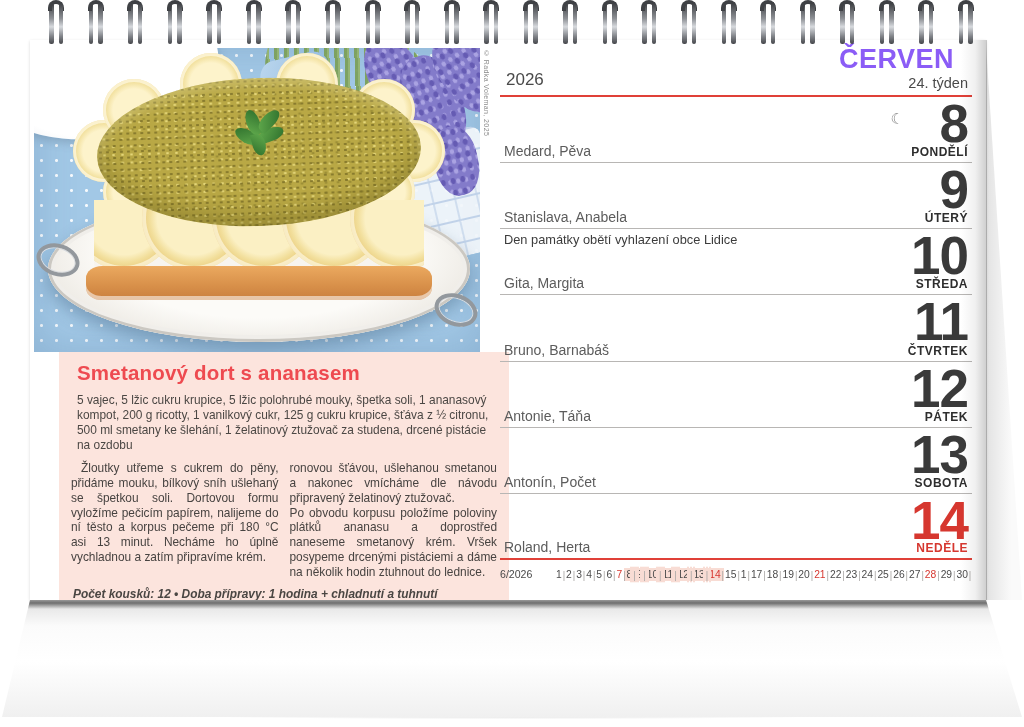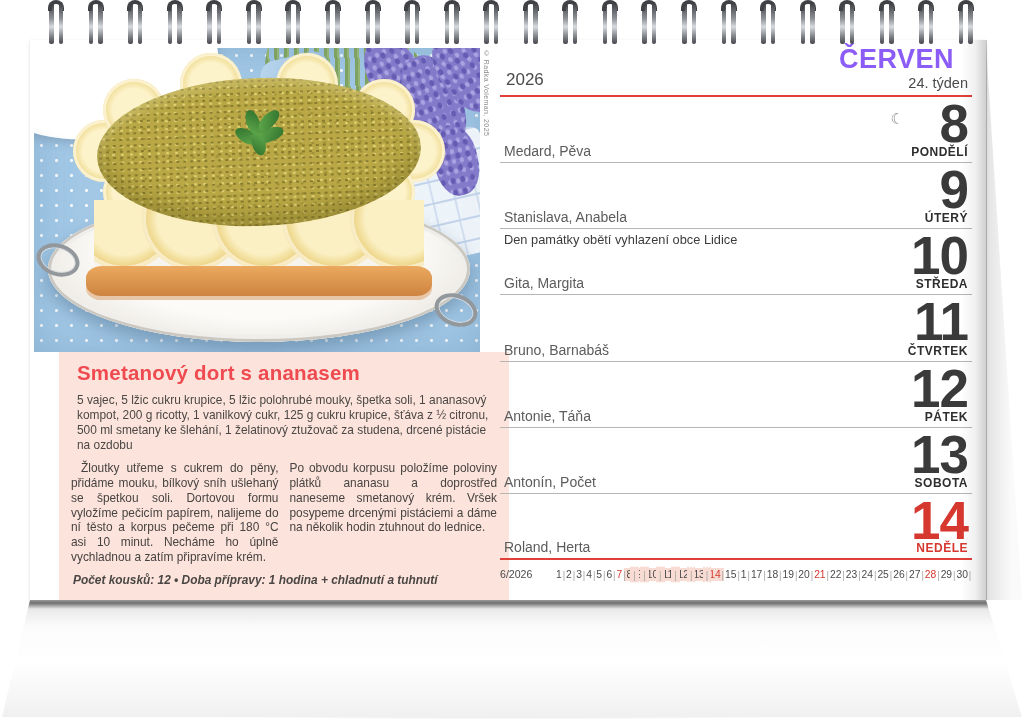--- a/index.html
+++ b/index.html
@@ -271,23 +271,24 @@
             <i class="leaf l4"></i>
             <i class="leaf l5"></i>
         </div>
       </div>
 
       <div class="recipe">
         <h1>Smetanový dort s ananasem</h1>
         <div class="ingredients">5 vajec, 5 lžic cukru krupice, 5 lžic polohrubé mouky, špetka soli, 1 ananasový kompot, 200 g ricotty, 1 vanilkový cukr, 125 g cukru krupice, šťáva z ½ citronu, 500 ml smetany ke šlehání, 1 želatinový ztužovač za studena, drcené pistácie na ozdobu</div>
         <div class="cols">
           <div class="col">
-            <p class="indent">Žloutky utřeme s cukrem do pěny, přidáme mouku, bílkový sníh ušlehaný se špetkou soli. Dortovou formu vyložíme pečicím papírem, nalijeme do ní těsto a korpus pečeme při 180 °C asi 10 minut. Necháme ho úplně vychladnou a zatím připravíme krém.</p>
+            <p class="indent">Žloutky utřeme s cukrem do pěny, přidáme mouku, bílkový sníh ušlehaný se špetkou soli. Dortovou formu vyložíme pečicím papírem, nalijeme do ní těsto a korpus pečeme při 180 °C asi 13 minut. Necháme ho úplně vychladnou a zatím připravíme krém.</p>
           </div>
           <div class="col">
+            <p>ronovou šťávou, ušlehanou smetanou a nakonec vmícháme dle návodu připravený želatinový ztužovač.</p>
             <p>Po obvodu korpusu položíme poloviny plátků ananasu a doprostřed naneseme smetanový krém. Vršek posypeme drcenými pistáciemi a dáme na několik hodin ztuhnout do lednice.</p>
           </div>
         </div>
         <div class="recipe-footer">Počet kousků: 12 • Doba přípravy: 1 hodina + chladnutí a tuhnutí</div>
       </div>
     </div>
 
     <div class="right-pane">
       <div class="credit">© Radka Voleman, 2025</div>
       <div class="cal-year">2026</div>

